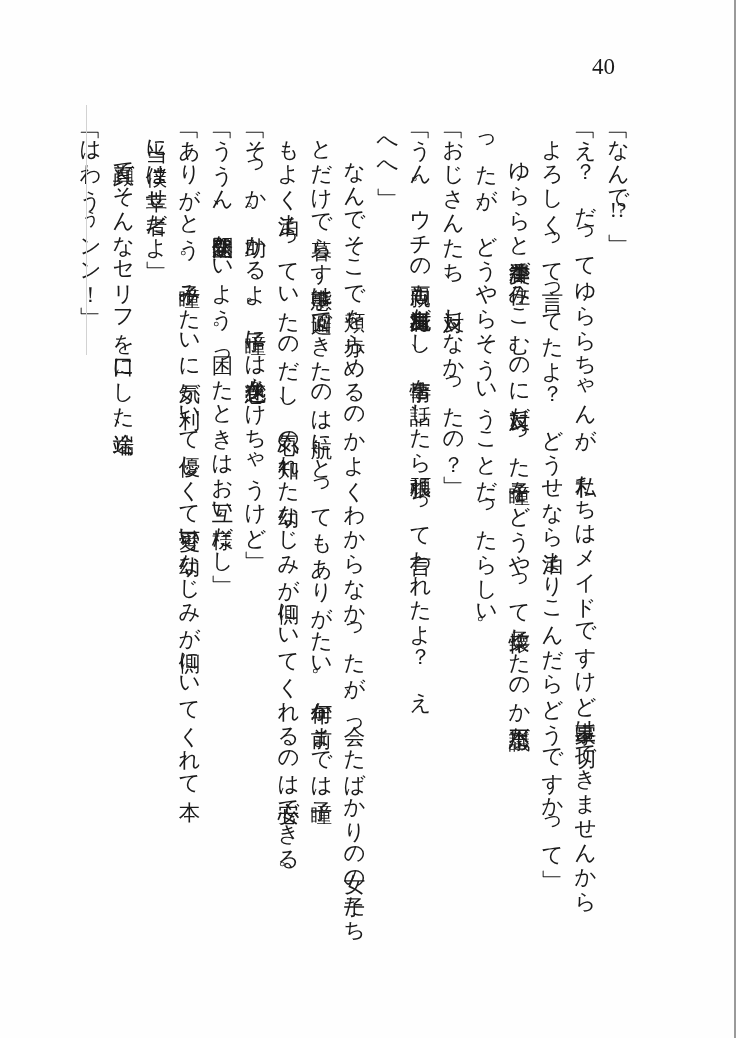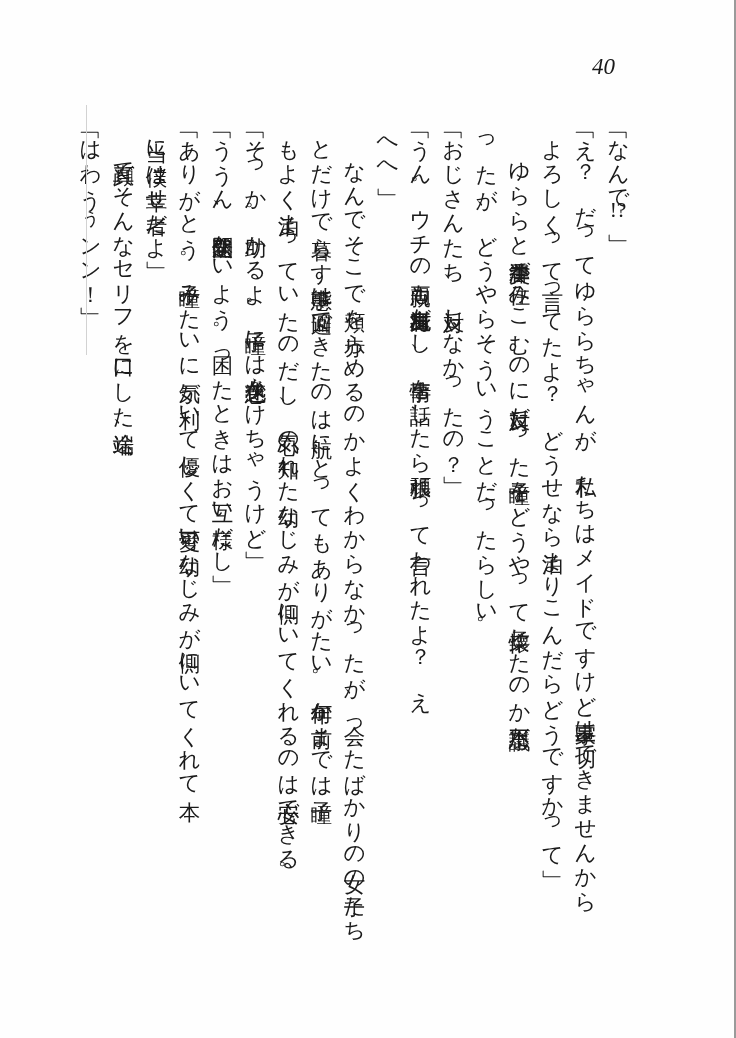--- a/index.html
+++ b/index.html
@@ -8,21 +8,20 @@
     position: relative;
     overflow: hidden;
     background: #fefefe;
     font-family: "Liberation Serif", "DejaVu Serif", serif;
   }
   .page-number {
     position: absolute;
     top: 54px;
     right: 121px;
     font-size: 23px;
-    font-style: italic;
     color: #1a1a1a;
   }
   .text-block {
     position: absolute;
     top: 125px;
     right: 102px;
     width: 562px;
     height: 824px;
     writing-mode: vertical-rl;
     text-orientation: mixed;

